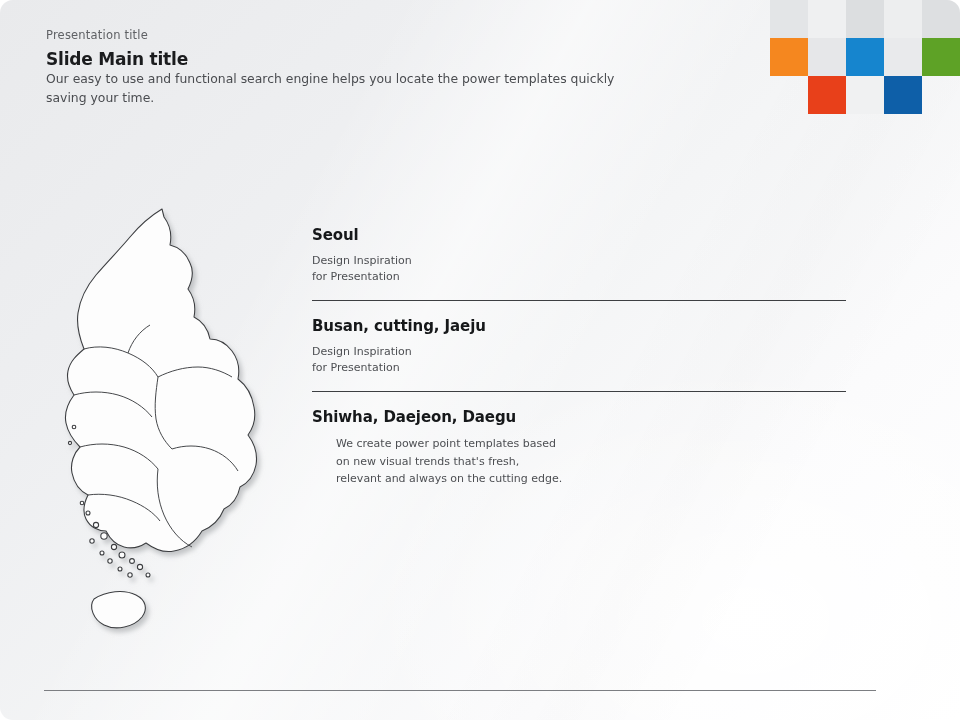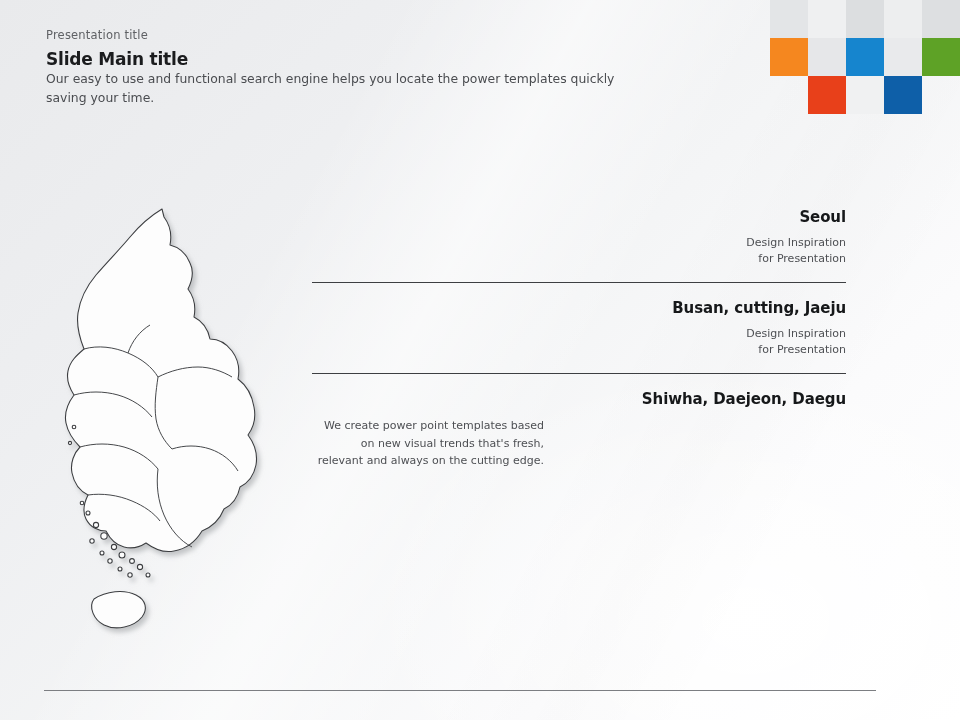--- a/index.html
+++ b/index.html
@@ -14,20 +14,21 @@
     background: #ffffff;
   }
   .slide {
     position: relative;
     width: 960px;
     height: 720px;
     background:
       radial-gradient(ellipse 620px 420px at 78% 86%, rgba(255,255,255,0.95) 0%, rgba(255,255,255,0.0) 62%),
       linear-gradient(135deg, #e9eaec 0%, #eeeff1 28%, #f4f5f6 52%, #fbfbfc 74%, #ffffff 100%);
     overflow: hidden;
+    border-radius: 13px;
   }
   
   .sheen {
     position: absolute;
     inset: 0;
     background:
       linear-gradient(118deg, rgba(255,255,255,0) 30%, rgba(255,255,255,0.55) 44%, rgba(255,255,255,0) 58%),
       linear-gradient(118deg, rgba(0,0,0,0) 60%, rgba(0,0,0,0.012) 70%, rgba(0,0,0,0) 80%);
     pointer-events: none;
   }
@@ -83,44 +84,43 @@
   }
   .map-wrap svg {
     display: block;
     overflow: visible;
   }
 
   
   .info {
     position: absolute;
     left: 312px;
-    top: 208px;
+    top: 226px;
     width: 534px;
-    text-align: right;
   }
   .info-block { position: relative; }
   .info-title {
     font-size: 15px;
     font-weight: bold;
     color: #16181a;
     letter-spacing: -0.1px;
     margin-bottom: 9px;
   }
   .info-body {
     font-size: 11px;
     line-height: 1.45;
     color: #4d4f53;
     white-space: pre-line;
   }
   .divider {
     height: 1px;
     background: #3d3f42;
     margin: 15px 0 16px 0;
   }
-  .info-block.last .info-body { line-height: 1.62; }
+  .info-block.last .info-body { line-height: 1.62; margin-left: 24px; }
 
   
   .footer-rule {
     position: absolute;
     left: 44px;
     top: 690px;
     width: 832px;
     height: 1px;
     background: #7c7e82;
   }

